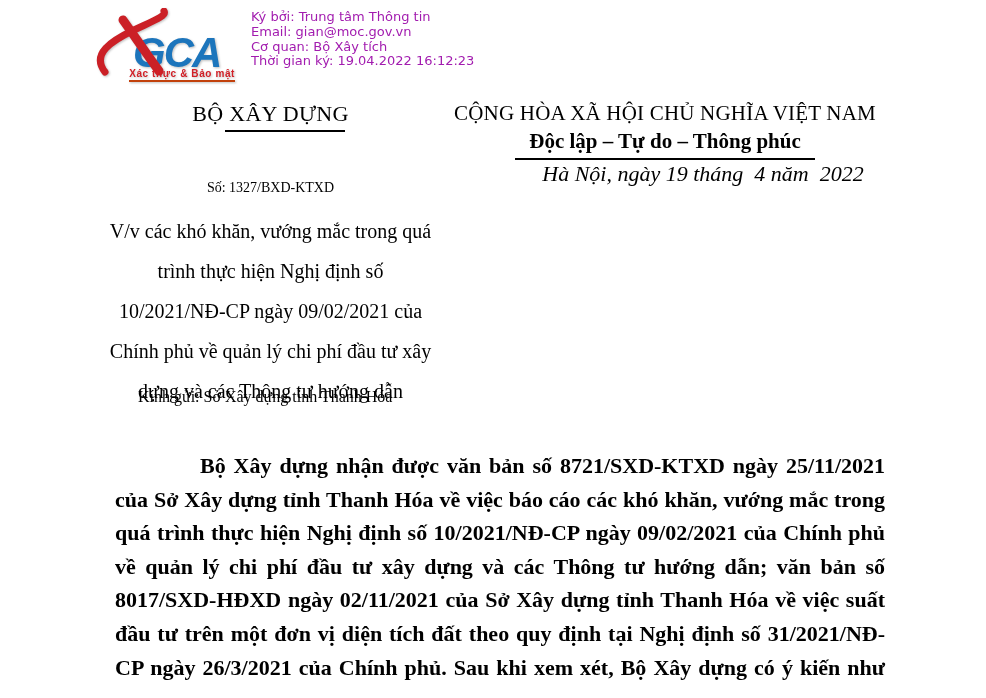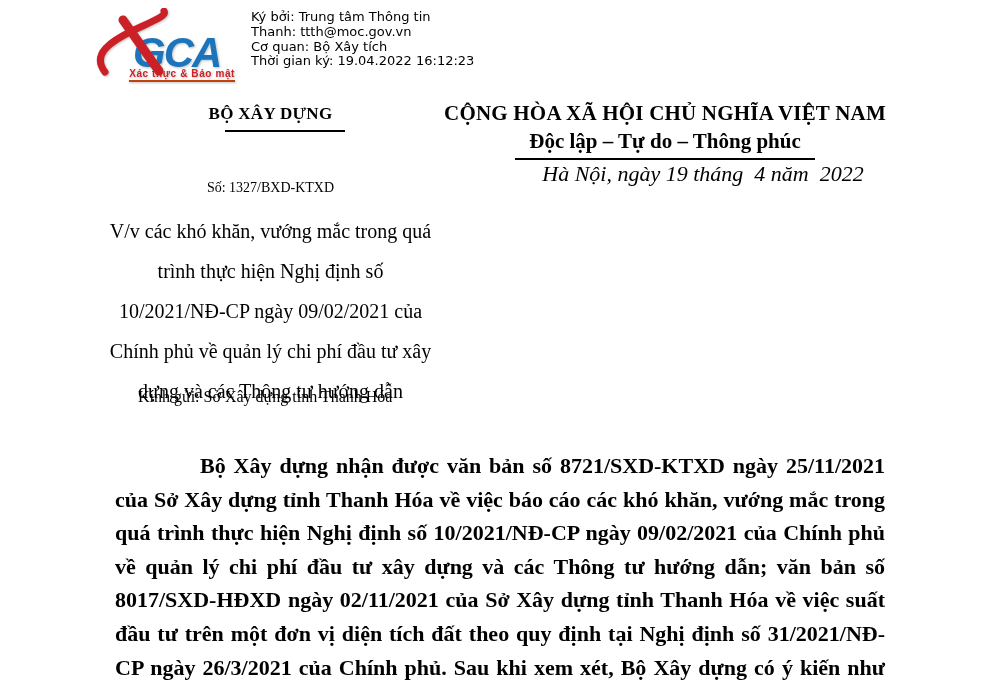--- a/index.html
+++ b/index.html
@@ -34,34 +34,34 @@
     position:absolute; right:2px; bottom:0;
     font-family:"Liberation Sans",sans-serif;
     font-weight:bold; font-size:10px; letter-spacing:.6px;
     color:#D21F26; white-space:nowrap; z-index:3;
     border-bottom:2px solid #c2410c; padding-bottom:1px;
   }
   .sig-lines {
     padding-top:2px;
     font-family:"DejaVu Sans","Liberation Sans",sans-serif;
     font-size:13px; line-height:14.8px;
-    color:#000000;
+    color:#a21caf;
   }
 
   
   .header-row { position:absolute; top:100px; left:0; width:986px; display:flex; }
   .header-left { width:345px; margin-left:98px; text-align:center; flex:0 0 auto; }
   .header-right { width:444px; text-align:center; flex:0 0 auto; }
 
-  .org { font-size:17px; font-weight:bold; line-height:27px; letter-spacing:.3px; }
+  .org { font-size:22px; font-weight:normal; line-height:27px; letter-spacing:.3px; }
   .org-underline { width:120px; height:2px; background:#000; margin:3px auto 0; transform:translateX(14px); }
   .doc-number { margin-top:42px; font-size:14px; line-height:27px; }
   .subject { margin-top:10px; font-size:20px; line-height:40px; width:322px; margin-left:auto; margin-right:auto; }
 
-  .national { font-size:21px; font-weight:bold; line-height:27px; letter-spacing:.2px; white-space:nowrap;text-align:center; }
+  .national { font-size:21px; font-weight:normal; line-height:27px; letter-spacing:.2px; white-space:nowrap;text-align:center; }
   .motto-wrap { line-height:0; }
   .motto {
     display:inline-block; font-size:21px; font-weight:bold; line-height:28px;
     border-bottom:2px solid #000; padding:0 14px 3px;
   }
   .place-date {
     font-size:22px; font-style:italic; line-height:27px;
     white-space:pre-wrap; transform:translateX(38px);
   }
 
@@ -86,21 +86,21 @@
     <div class="logo">
       <div class="logo-text">GCA</div>
       <svg class="logo-mark" width="84" height="74" viewBox="0 0 84 74" aria-hidden="true">
         <path d="M10 64 C -4 46, 16 33, 39 22 C 58 13, 72 8, 69 3" fill="none" stroke="#CB2026" stroke-width="7" stroke-linecap="round"></path>
         <path d="M28 12 C 38 26, 51 45, 64 63" fill="none" stroke="#CB2026" stroke-width="9" stroke-linecap="round"></path>
       </svg>
       <div class="logo-tagline">Xác thực &amp; Bảo mật</div>
     </div>
     <div class="sig-lines">
       <div class="sig-line">Ký bởi: Trung tâm Thông tin</div>
-      <div class="sig-line">Thanh: ttth@moc.gov.vn</div>
+      <div class="sig-line">Email: gian@moc.gov.vn</div>
       <div class="sig-line">Cơ quan: Bộ Xây tích</div>
       <div class="sig-line">Thời gian ký: 19.04.2022 16:12:23</div>
     </div>
   </div>
 
   <div class="header-row">
     <div class="header-left">
       <div class="org">BỘ XÂY DỰNG</div>
       <div class="org-underline"></div>
       <div class="doc-number">Số: 1327/BXD-KTXD</div>

